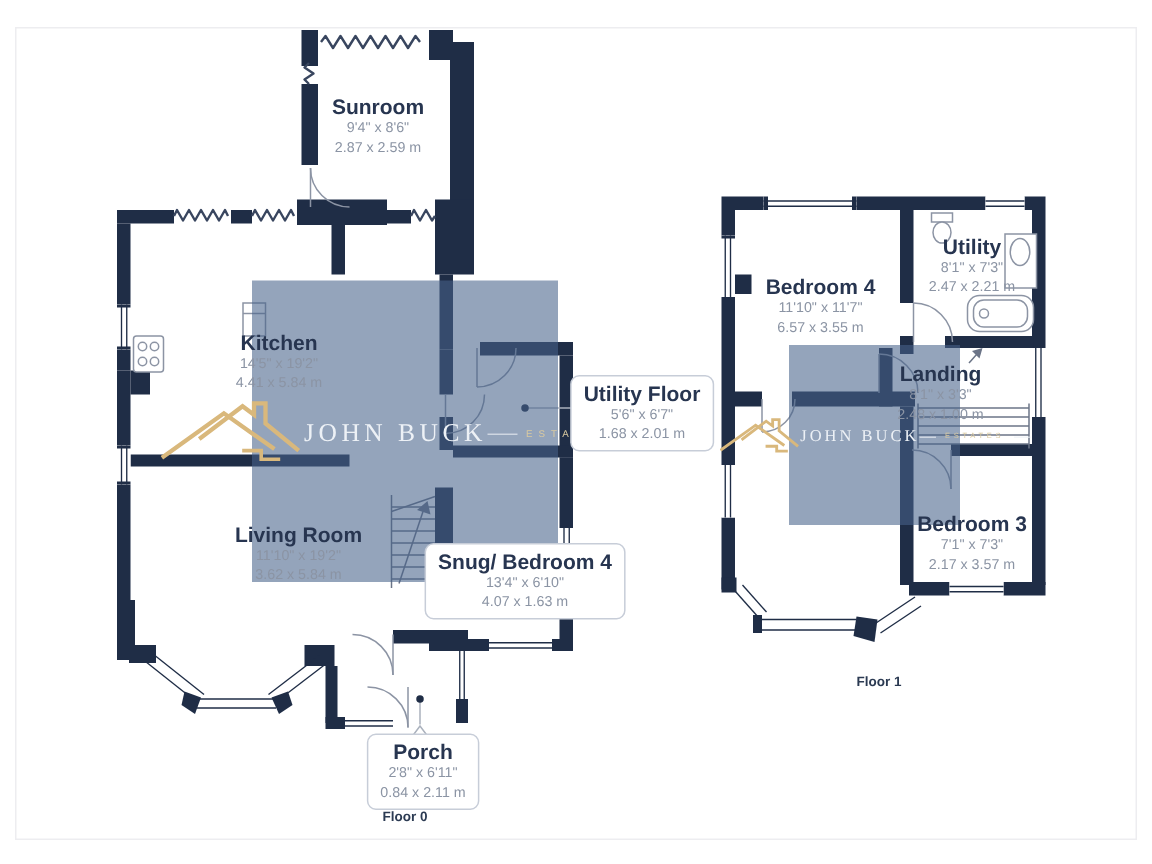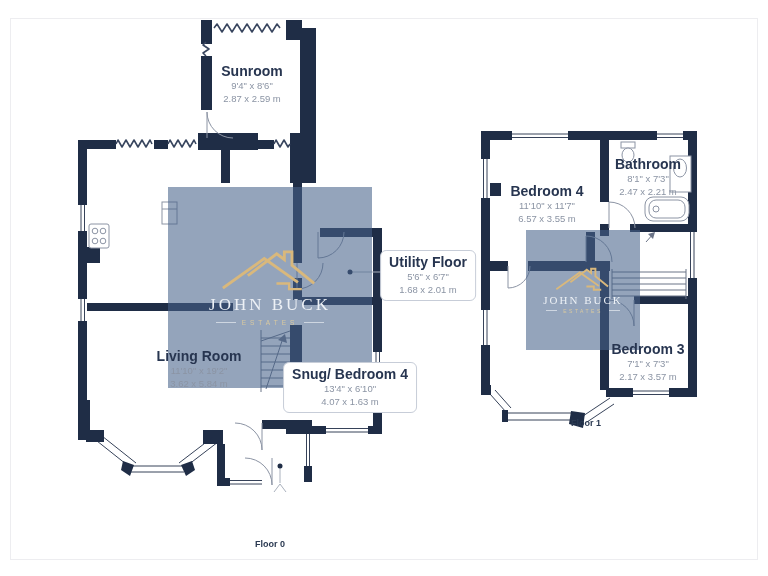--- a/index.html
+++ b/index.html
@@ -4,21 +4,21 @@
 <style>
   html,body{margin:0;padding:0;background:#fff;}
   .stage{position:relative;width:768px;height:576px;background:#ffffff;overflow:hidden;
          font-family:"Liberation Sans","DejaVu Sans",sans-serif;}
   .frame{position:absolute;left:10px;top:18px;width:746px;height:540px;border:1px solid #ededf0;}
   svg.plan{position:absolute;left:0;top:0;}
   
   .wm{position:absolute;background:rgba(71,99,138,0.58);display:flex;align-items:center;justify-content:center;}
   .wm0{left:168px;top:187px;width:204px;height:201px;}
   .wm1{left:526px;top:230px;width:114px;height:120px;}
-  .brand{display:flex;flex-direction:column;align-items:center;}
+  .brand{display:flex;align-items:center;}
   .brand-name{font-family:"Liberation Serif","DejaVu Serif",serif;color:#edf1f6;letter-spacing:3px;
               font-size:17px;margin-top:2px;white-space:nowrap;}
   .brand-tag{display:flex;align-items:center;gap:6px;color:#d9c9a0;font-size:6.5px;letter-spacing:4px;
              margin-top:4px;white-space:nowrap;}
   .brand-tag .rule{display:inline-block;width:20px;height:0;border-top:1px solid rgba(237,241,246,.65);}
   .wm1 .brand-name{font-size:11px;letter-spacing:2px;}
   .wm1 .brand-tag{font-size:5px;letter-spacing:2.5px;margin-top:2px;}
   .wm1 .brand-tag .rule{width:11px;}
   
   .lbl{position:absolute;transform:translateX(-50%);text-align:center;line-height:1.3;white-space:nowrap;z-index:5;}
@@ -306,46 +306,61 @@
         <span class="rule"></span>
       </div>
     </div>
   </div>
 
   <div class="lbl" style="left:252px;top:62px">
     <div class="nm">Sunroom</div>
     <div class="dm">9'4" x 8'6"</div>
     <div class="dm">2.87 x 2.59 m</div>
   </div>
+  <div class="lbl" style="left:186px;top:219px">
+    <div class="nm">Kitchen</div>
+    <div class="dm">14'5" x 19'2"</div>
+    <div class="dm">4.41 x 5.84 m</div>
+  </div>
   <div class="lbl callout" style="left:428px;top:250px">
     <div class="nm">Utility Floor</div>
     <div class="dm">5'6" x 6'7"</div>
     <div class="dm">1.68 x 2.01 m</div>
   </div>
   <div class="lbl" style="left:199px;top:347px">
     <div class="nm">Living Room</div>
     <div class="dm">11'10" x 19'2"</div>
     <div class="dm">3.62 x 5.84 m</div>
   </div>
   <div class="lbl callout" style="left:350px;top:362px">
     <div class="nm">Snug/ Bedroom 4</div>
     <div class="dm">13'4" x 6'10"</div>
     <div class="dm">4.07 x 1.63 m</div>
   </div>
+  <div class="lbl callout" style="left:282px;top:489px">
+    <div class="nm">Porch</div>
+    <div class="dm">2'8" x 6'11"</div>
+    <div class="dm">0.84 x 2.11 m</div>
+  </div>
   <div class="floor-lbl" style="left:270px;top:539px">Floor 0</div>
 
   <div class="lbl" style="left:547px;top:182px">
     <div class="nm">Bedroom 4</div>
     <div class="dm">11'10" x 11'7"</div>
     <div class="dm">6.57 x 3.55 m</div>
   </div>
   <div class="lbl" style="left:648px;top:155px">
-    <div class="nm">Bathroom</div>
+    <div class="nm">Utility</div>
     <div class="dm">8'1" x 7'3"</div>
     <div class="dm">2.47 x 2.21 m</div>
+  </div>
+  <div class="lbl" style="left:627px;top:240px">
+    <div class="nm">Landing</div>
+    <div class="dm">8'1" x 3'3"</div>
+    <div class="dm">2.48 x 1.00 m</div>
   </div>
   <div class="lbl" style="left:648px;top:340px">
     <div class="nm">Bedroom 3</div>
     <div class="dm">7'1" x 7'3"</div>
     <div class="dm">2.17 x 3.57 m</div>
   </div>
-  <div class="floor-lbl" style="left:586px;top:418px">Floor 1</div>
+  <div class="floor-lbl" style="left:586px;top:449px">Floor 1</div>
 </div>
 
 </body></html>

